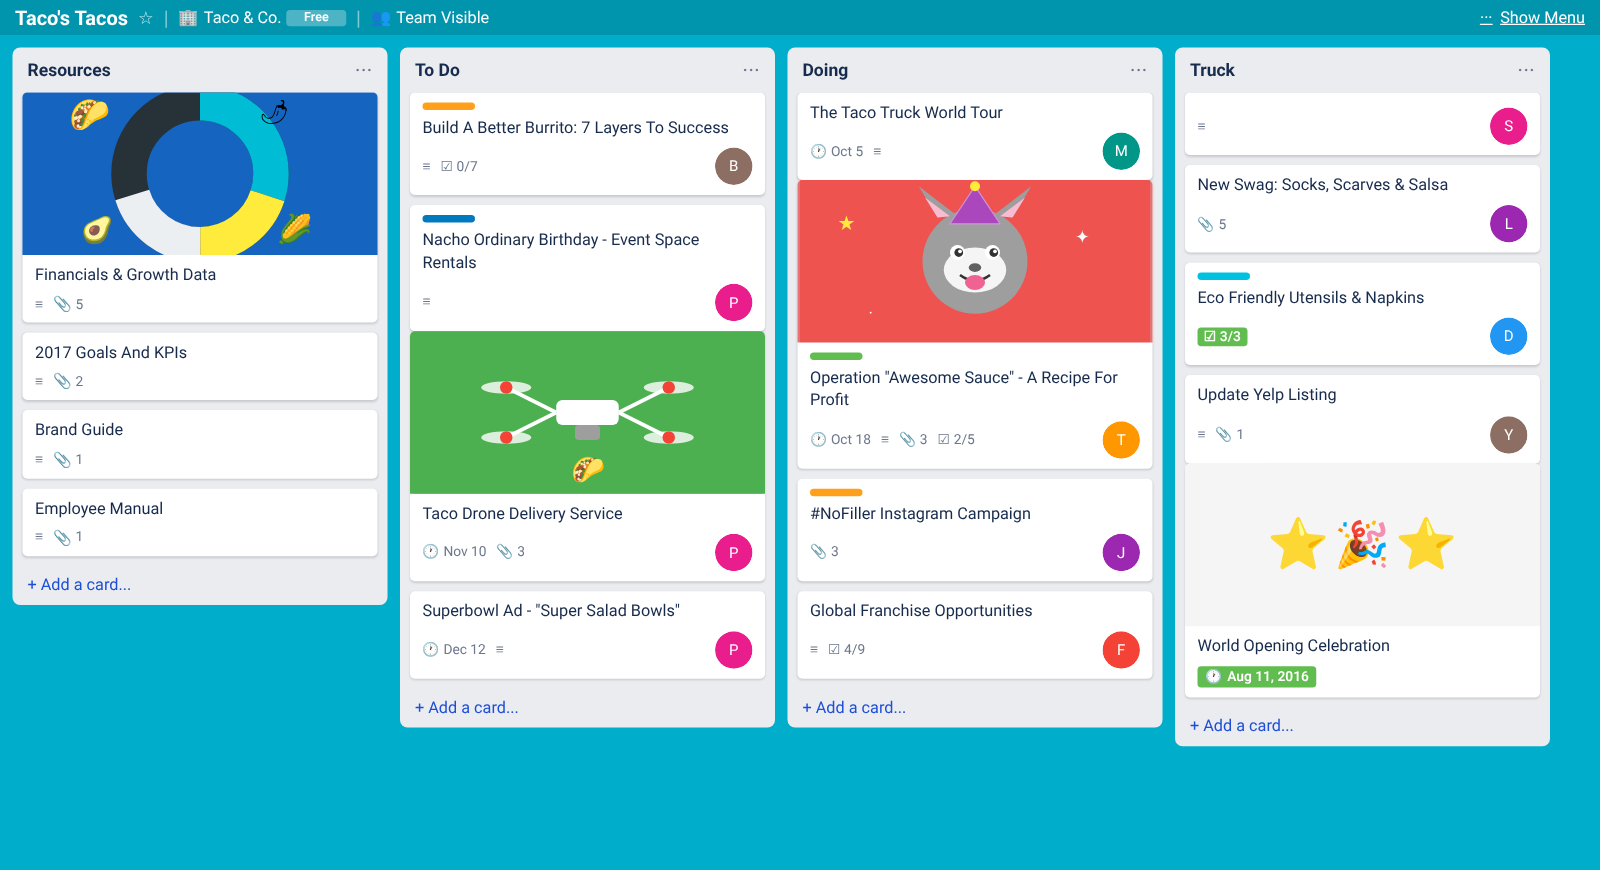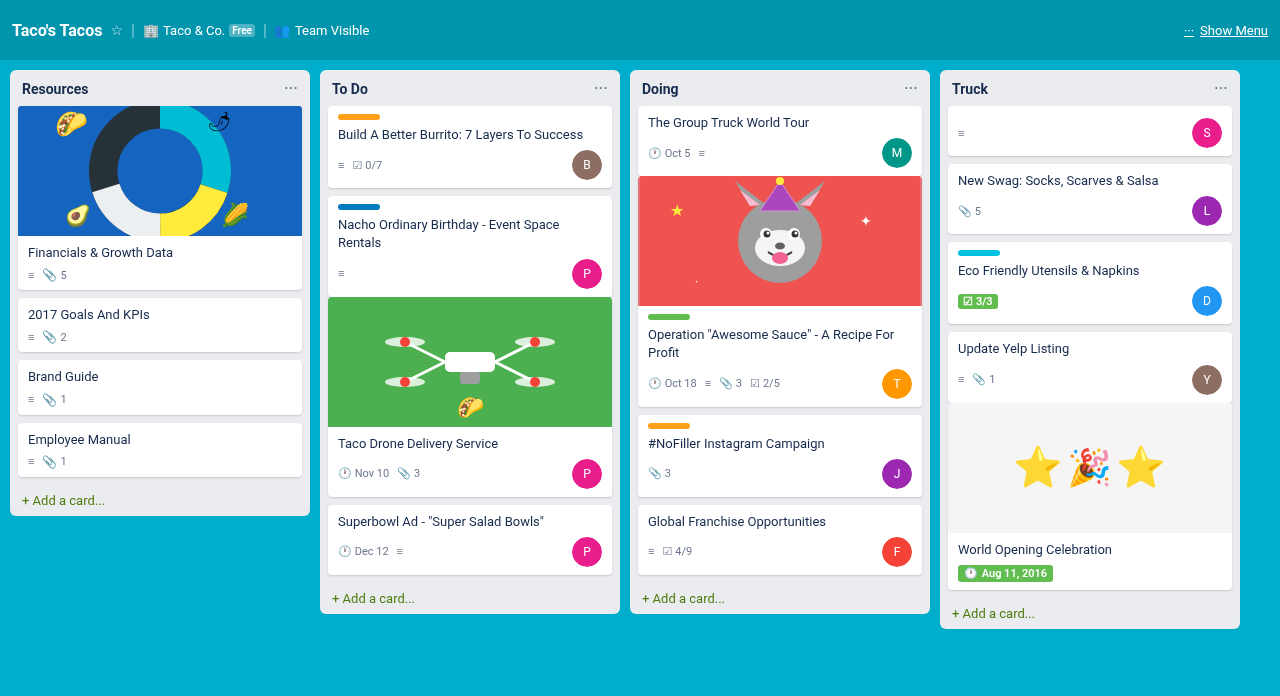--- a/index.html
+++ b/index.html
@@ -8,40 +8,40 @@
       background: #00aecc;
       min-height: 696px;
       overflow: hidden;
     }
 
     
     .header {
       display: flex;
       align-items: center;
       padding: 0 12px;
-      height: 60px;
+      height: 28px;
       background: rgba(0,0,0,0.15);
       gap: 8px;
     }
     .header-title {
       font-size: 16px;
       font-weight: 700;
       color: #fff;
     }
     .header-star { color: #fff; opacity: 0.8; font-size: 14px; cursor: pointer; }
     .header-divider { color: rgba(255,255,255,0.5); font-size: 16px; }
     .header-workspace {
       display: flex; align-items: center; gap: 4px;
       color: #fff; font-size: 13px;
     }
     .badge-free {
       background: rgba(255,255,255,0.3);
       color: #fff;
       font-size: 10px;
-      padding: 1px 3px;
+      padding: 1px 14px;
       border-radius: 3px;
       font-weight: 600;
     }
     .header-visibility {
       display: flex; align-items: center; gap: 4px;
       color: #fff; font-size: 13px;
     }
     .header-right {
       margin-left: auto;
       display: flex; align-items: center; gap: 6px;
@@ -88,21 +88,21 @@
       cursor: pointer;
       line-height: 1;
     }
     .list-cards {
       padding: 0 8px;
       overflow-y: auto;
       flex: 1;
     }
     .add-card {
       padding: 8px 12px;
-      color: #4d7c0f;
+      color: #1d4ed8;
       font-size: 13px;
       cursor: pointer;
     }
 
     
     .card {
       background: #fff;
       border-radius: 4px;
       padding: 8px 10px;
       margin-bottom: 8px;
@@ -444,21 +444,21 @@
   </div>
 
   <div class="list">
     <div class="list-header">
       <span class="list-title">Doing</span>
       <span class="list-menu-btn">···</span>
     </div>
     <div class="list-cards">
 
       <div class="card">
-        <div class="card-title">The Group Truck World Tour</div>
+        <div class="card-title">The Taco Truck World Tour</div>
         <div class="card-footer">
           <div class="card-badges">
             <span class="badge date-badge">
               <span>🕐</span>
               <span>Oct 5</span>
             </span>
             <span class="badge">≡</span>
           </div>
           <div class="avatar">
             <div class="avatar-img av-teal">M</div>

